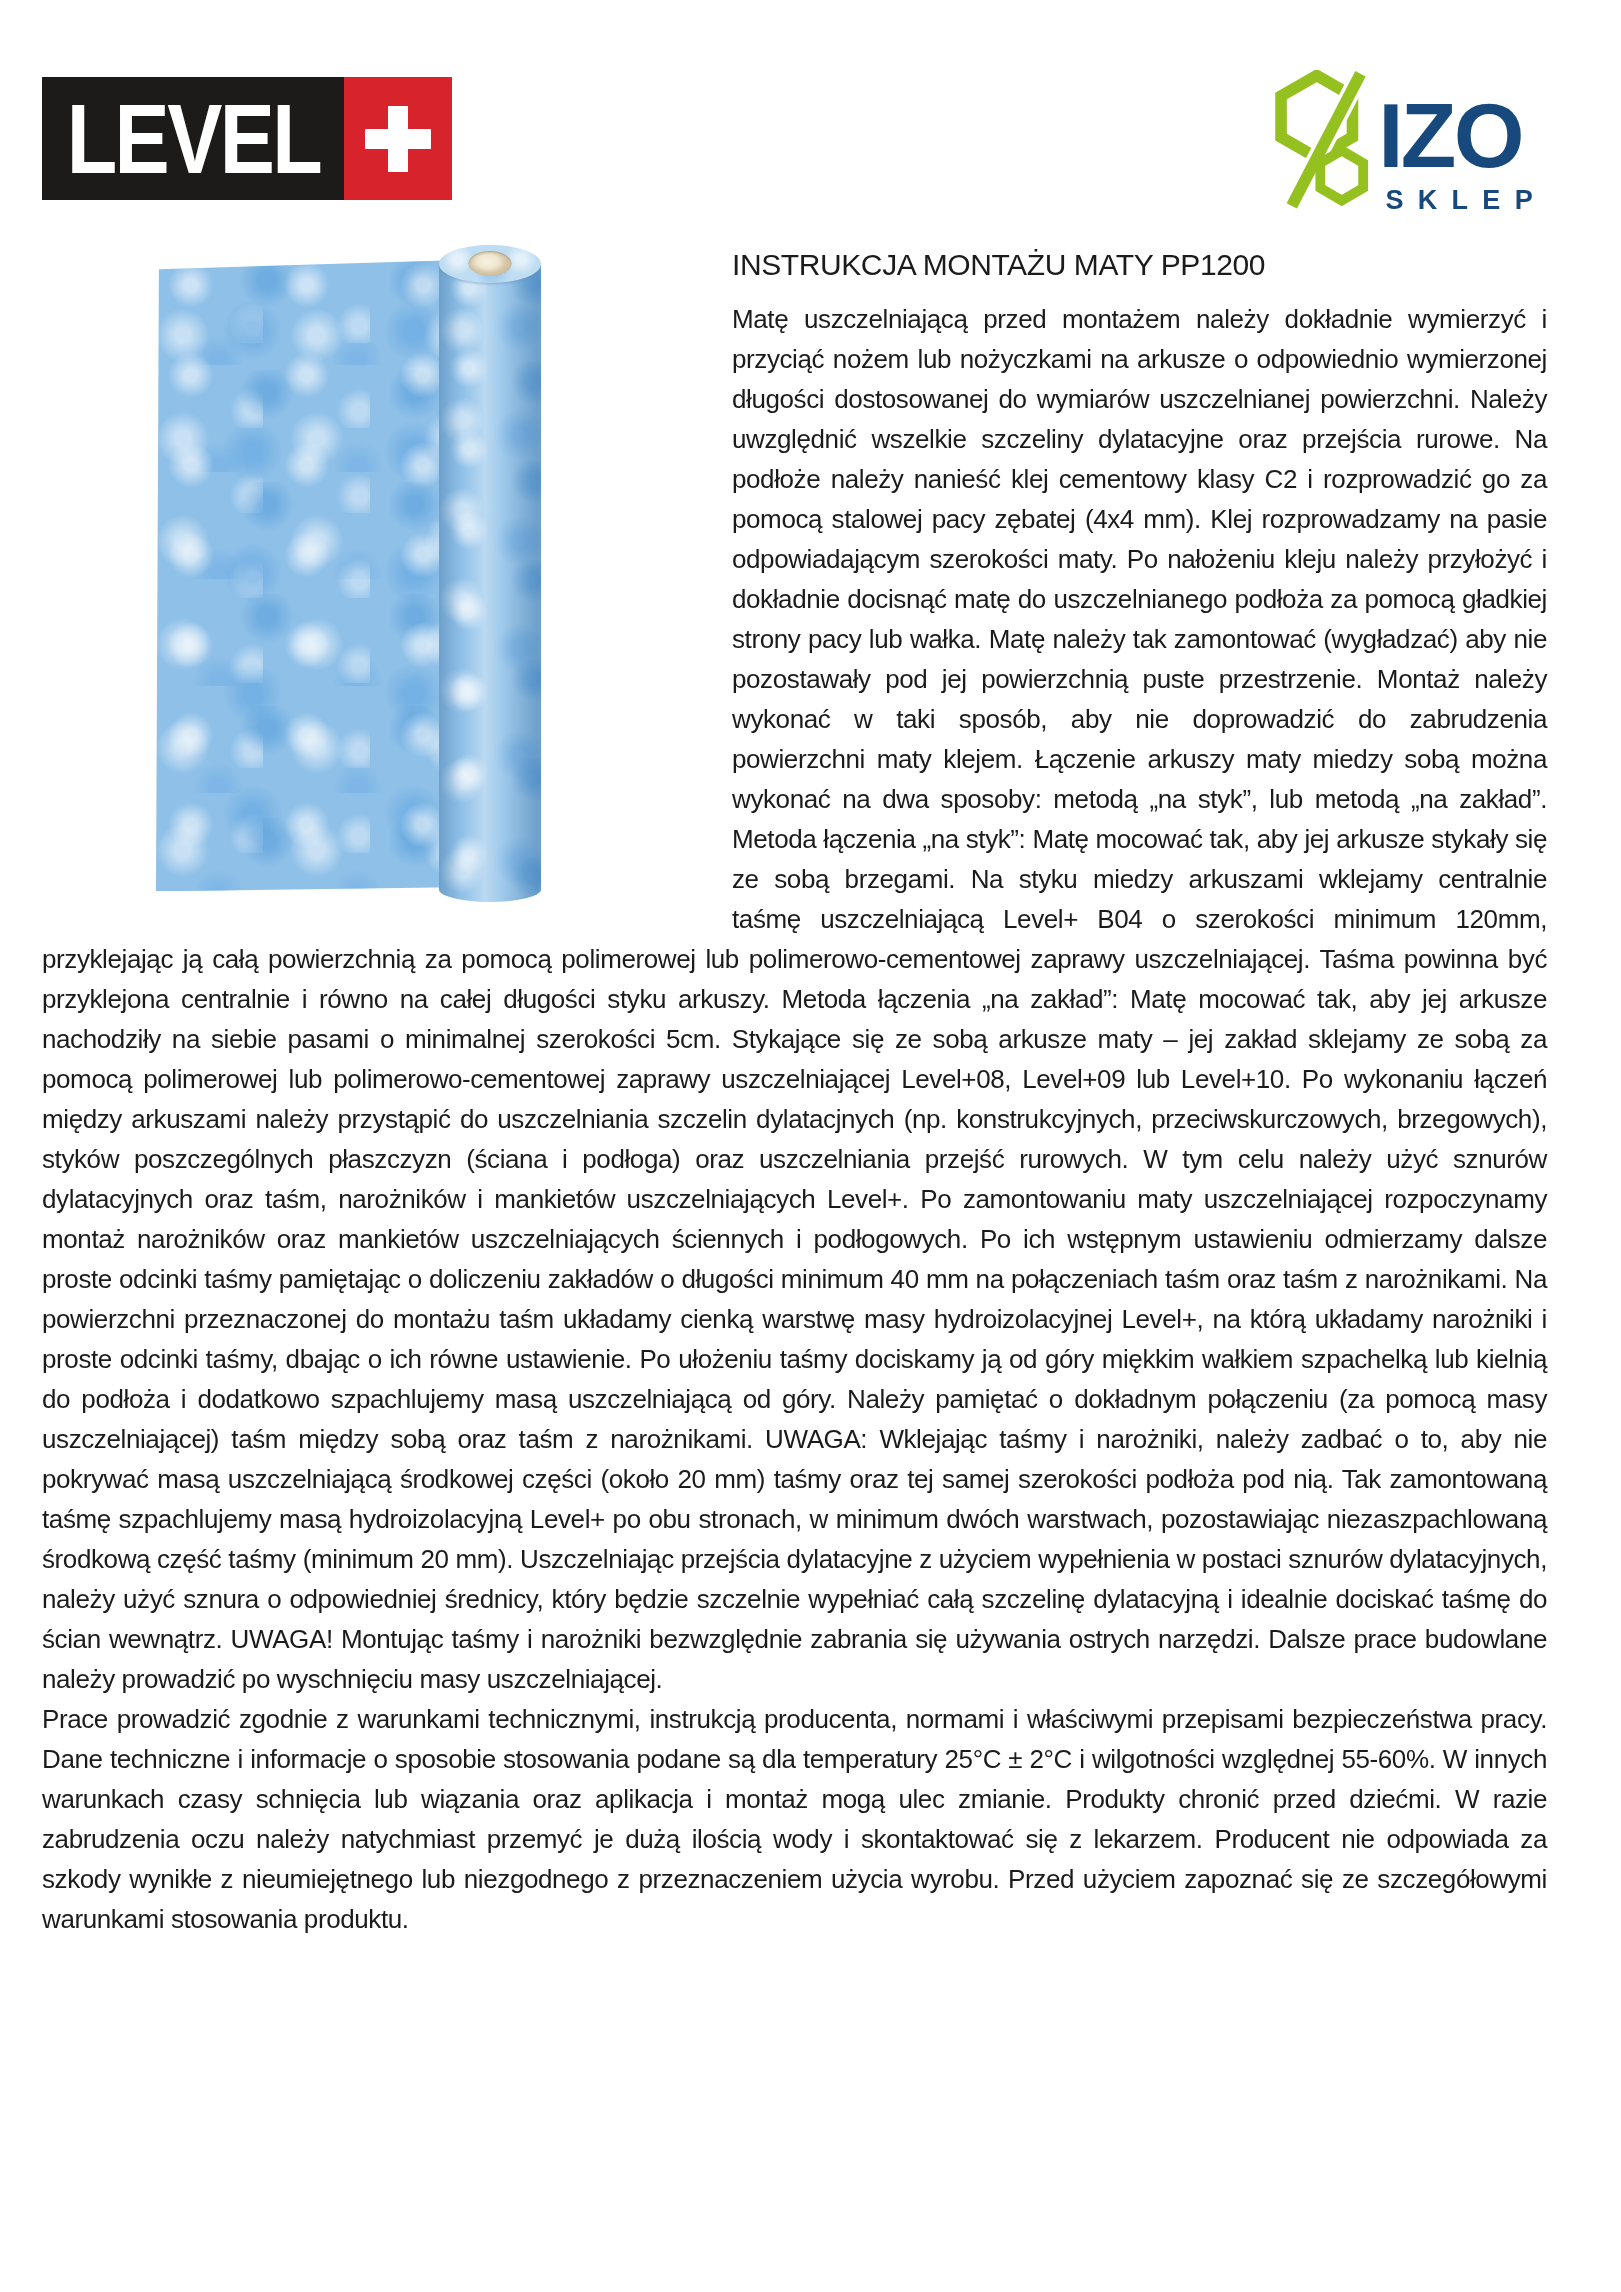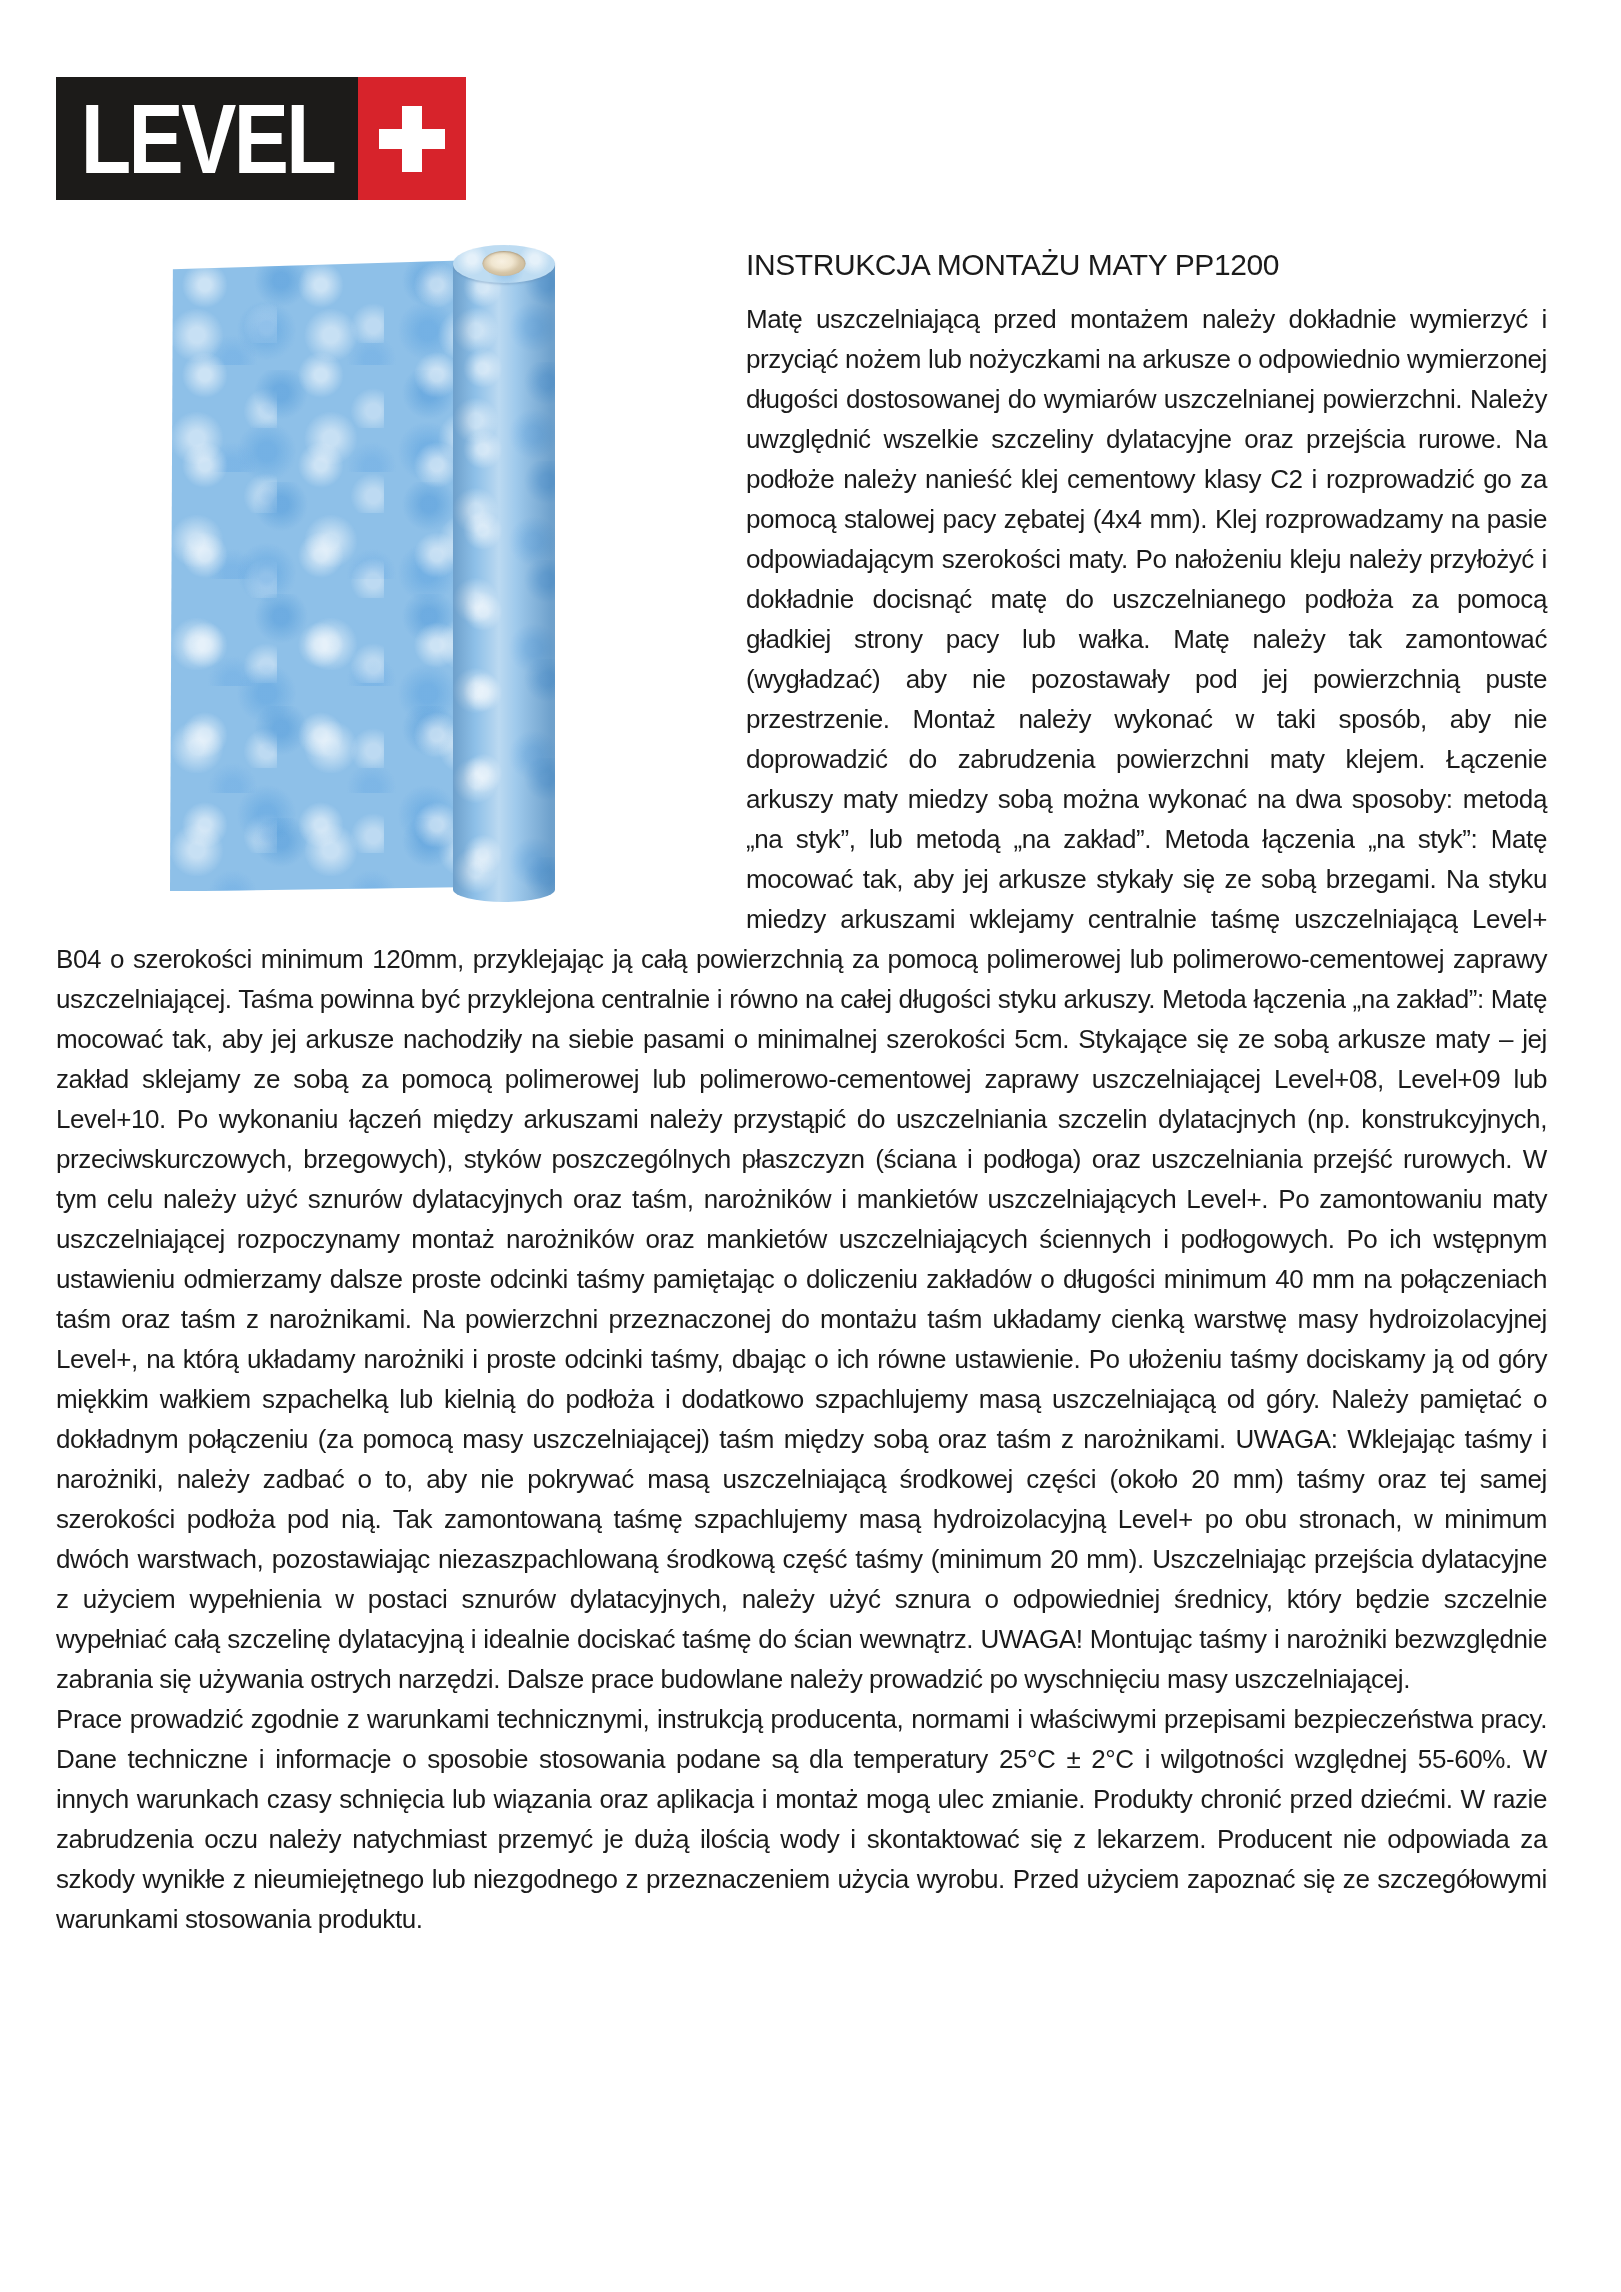--- a/index.html
+++ b/index.html
@@ -6,21 +6,21 @@
   .page{
     position:relative;
     width:1622px;height:2293px;
     margin:0 auto;
     background:#ffffff;
     overflow:hidden;
     font-family:"Liberation Sans","DejaVu Sans",sans-serif;
     color:#1b1b1b;
     -webkit-font-smoothing:antialiased;
   }
-  .content{padding:72px 75px 0 56px;}
+  .content{padding:72px 75px 0 42px;}
 
   
   .header-row{
     display:flex;justify-content:space-between;align-items:flex-start;
     height:148px;
   }
   .level-logo{display:flex;height:123px;margin-top:5.4px;}
   .level-black{
     width:302px;height:123px;background:#1c1b19;
     display:flex;align-items:center;justify-content:center;
@@ -126,20 +126,32 @@
 
       <div class="level-logo">
         <div class="level-black">
           <span class="level-word">LEVEL</span>
         </div>
         <div class="level-red">
           <div class="plus-shape"></div>
         </div>
       </div>
 
+      <div class="izo-logo">
+        <svg class="izo-icon" viewBox="0 0 112 162">
+          <polygon points="49,6 89,29 89,75 49,98 9,75 9,29" fill="none" stroke="#94c11f" stroke-width="13" stroke-linejoin="miter"></polygon>
+          <line x1="98" y1="4" x2="21" y2="152" stroke="#ffffff" stroke-width="21"></line>
+          <line x1="98" y1="4" x2="21" y2="152" stroke="#94c11f" stroke-width="13"></line>
+          <polygon points="77,90 101,104 101,132 77,146 53,132 53,104" fill="#ffffff" stroke="#94c11f" stroke-width="11" stroke-linejoin="miter"></polygon>
+        </svg>
+        <div class="izo-textcol">
+          <span class="izo-word">IZO</span>
+          <span class="izo-sub">SKLEP</span>
+        </div>
+      </div>
 
     </div>
 
     <div class="main-sec">
 
       <div class="product-float">
         <div class="membrane-sheet"></div>
         <div class="membrane-roll">
           <div class="roll-body"></div>
           <div class="roll-cap">

